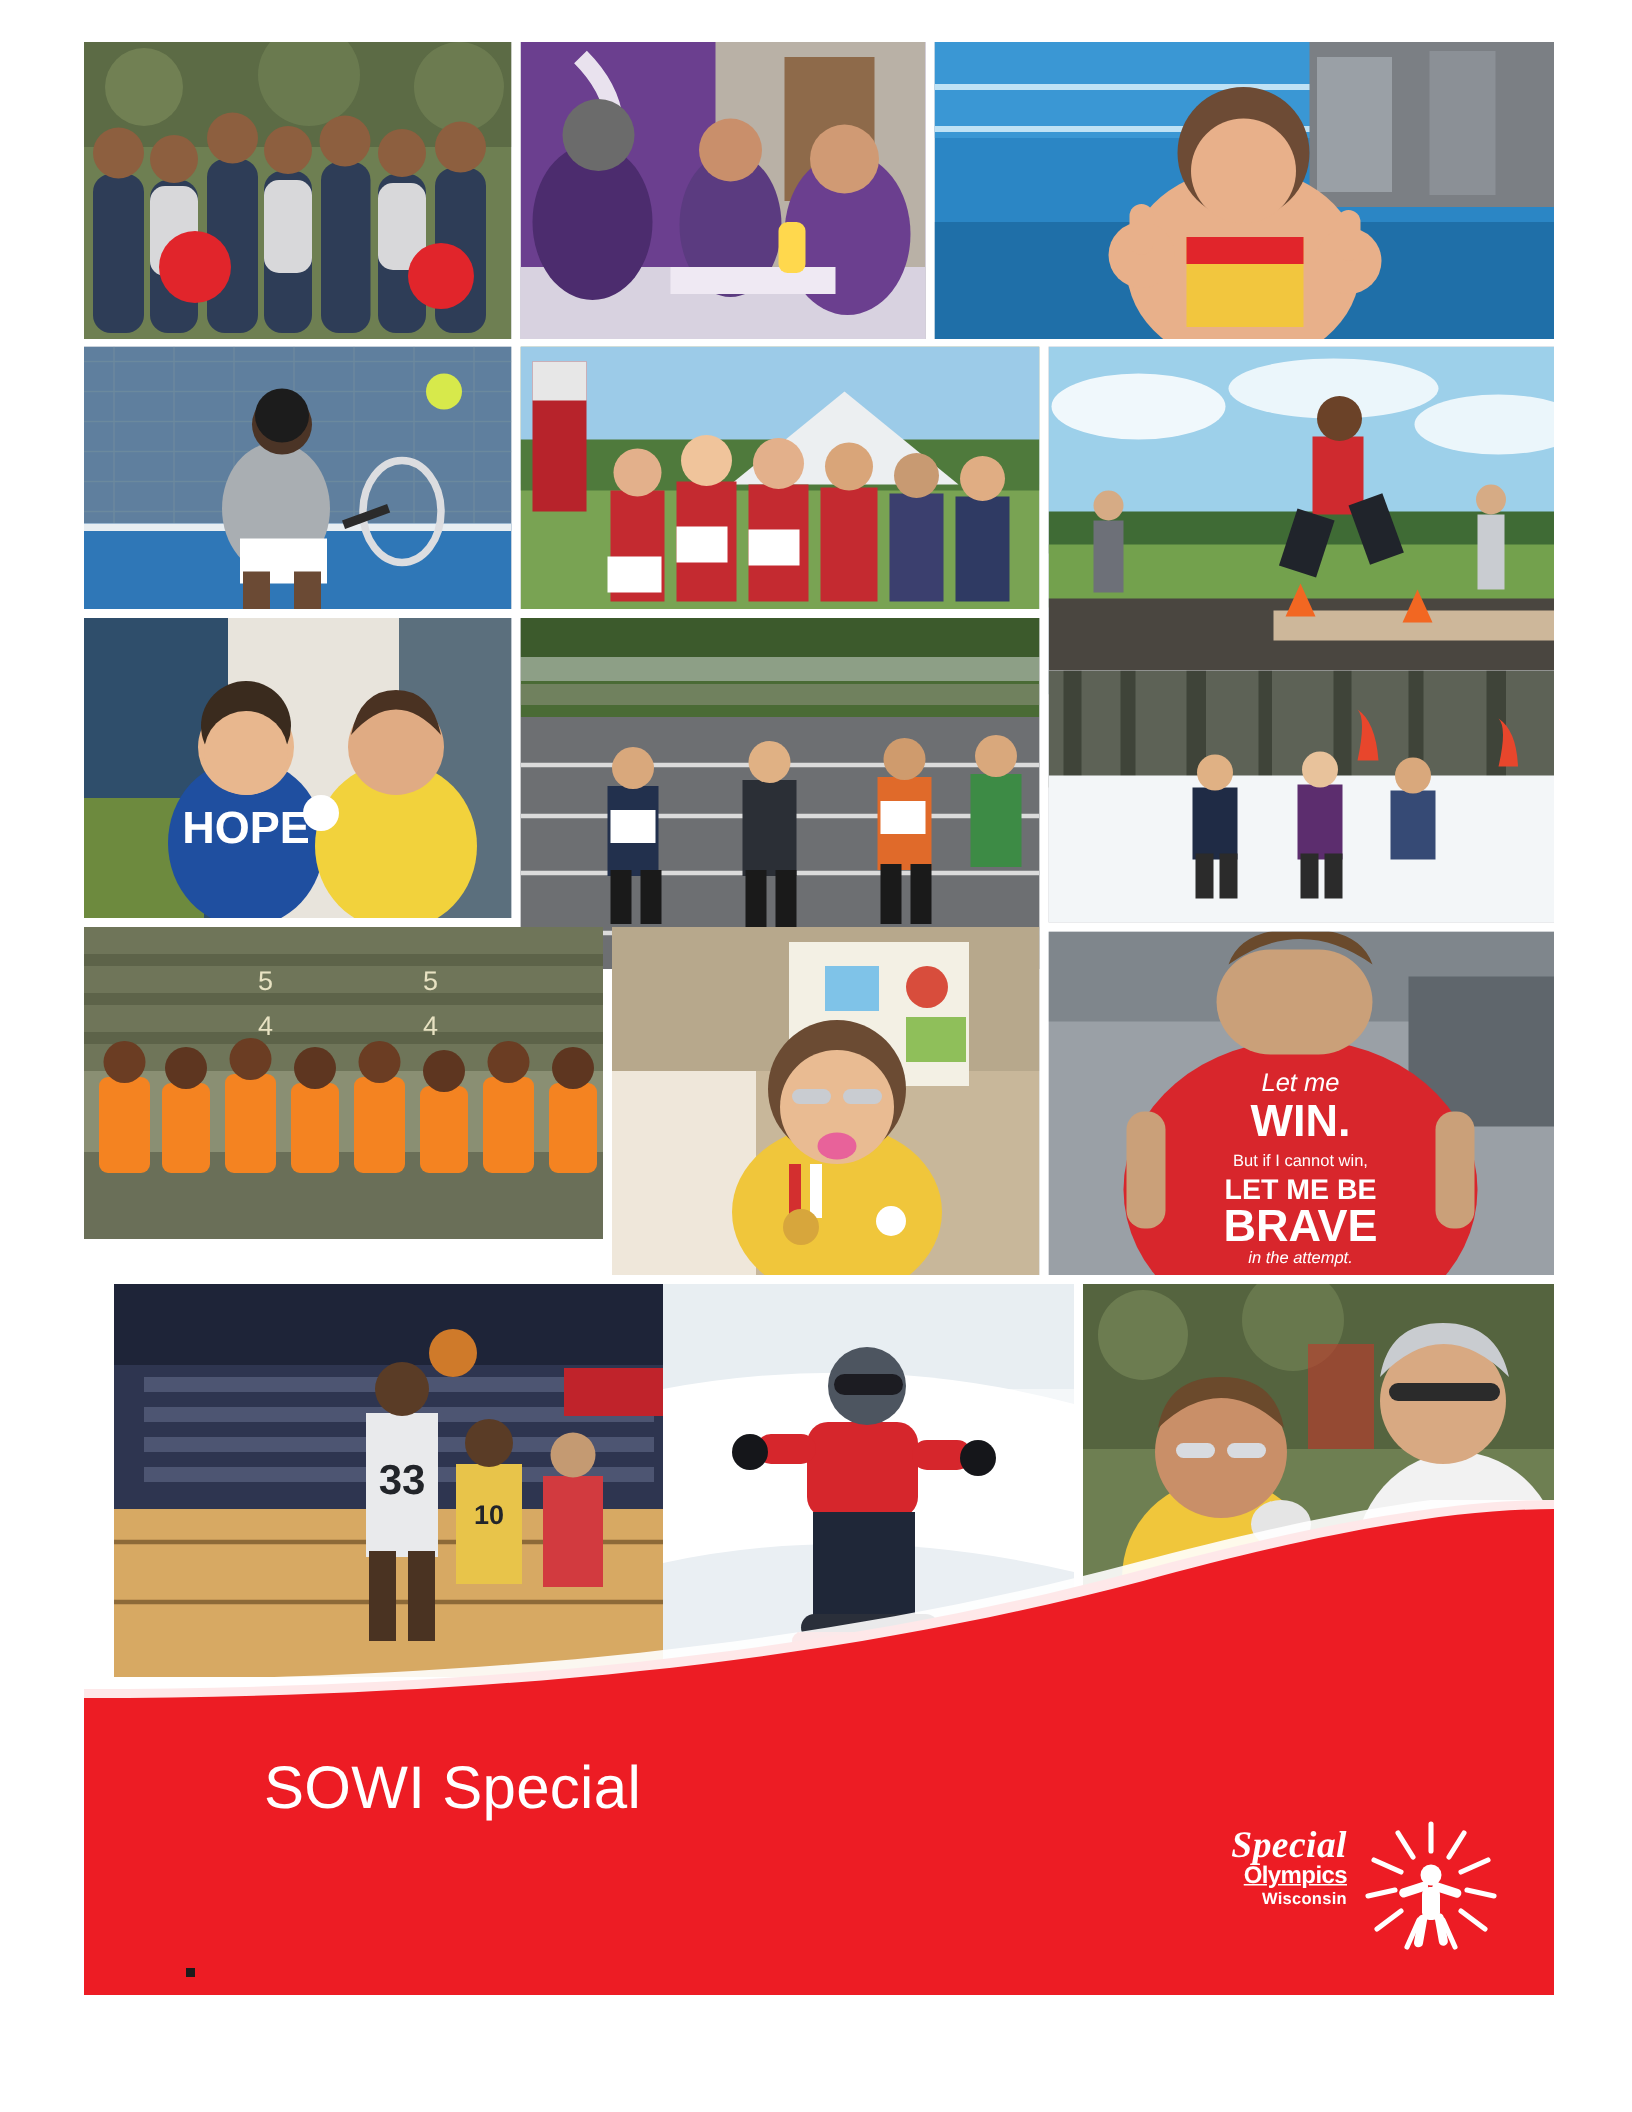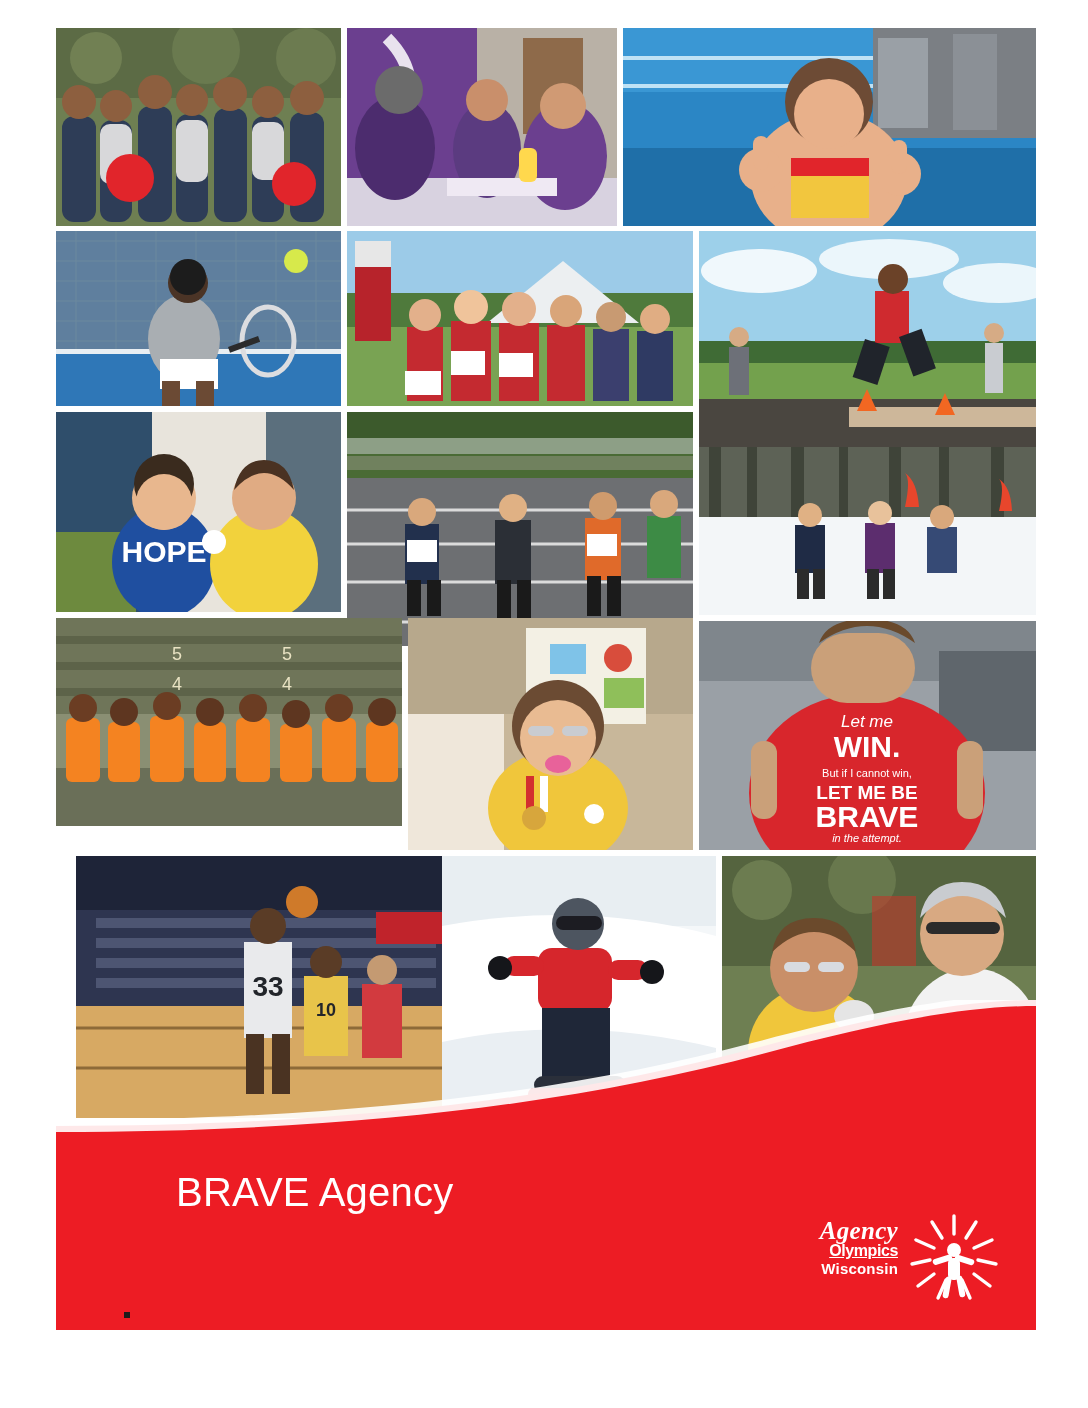--- a/index.html
+++ b/index.html
@@ -89,21 +89,21 @@
   }
   .logo-olympics {
     font-weight: bold;
     font-size: 16px;
     line-height: 1.05;
     letter-spacing: -0.4px;
     text-decoration: underline;
   }
   .logo-state {
     font-weight: bold;
-    font-size: 15px;
+    font-size: 11px;
     line-height: 1.2;
     letter-spacing: .2px;
   }
   .logo-mark {
     position: absolute;
     left: 138px;
     top: 0;
     width: 92px;
     height: 92px;
   }
@@ -538,26 +538,26 @@
   </div>
 
   <div class="banner-wrap">
     <svg class="banner-svg" width="980" height="330" viewBox="0 0 980 330" preserveAspectRatio="none">
       <path d="M0 126 C 300 126, 520 96, 700 48 C 820 16, 910 0, 980 0 L980 330 L0 330 Z" fill="#ED1C24"></path>
       <path d="M0 120 C 300 120, 520 90, 700 42 C 820 10, 910 -6, 980 -6 L980 6 C 910 6, 824 22, 706 54 C 524 102, 302 132, 0 132 Z" fill="#ffffff" opacity=".9"></path>
     </svg>
   </div>
 
   <div class="title-block">
-    <div class="title-line">BRAVE Agency</div>
+    <div class="title-line">SOWI Special</div>
   </div>
 
   <div class="logo">
     <div class="logo-text">
-      <div class="logo-special">Agency</div>
+      <div class="logo-special">Special</div>
       <div class="logo-olympics">Olympics</div>
       <div class="logo-state">Wisconsin</div>
     </div>
     <div class="logo-mark">
       <svg width="92" height="92" viewBox="0 0 92 92">
         <g stroke="#ffffff" stroke-width="3.4" stroke-linecap="round" fill="none">
           <path d="M46 6 L46 24"></path>
           <path d="M24 12 L34 28"></path>
           <path d="M68 12 L58 28"></path>
           <path d="M8 30 L26 38"></path>

